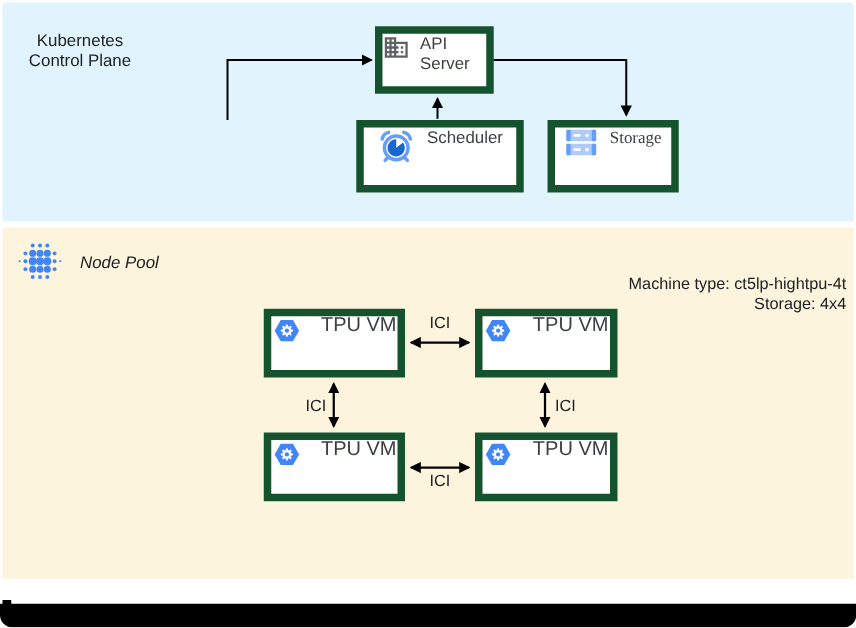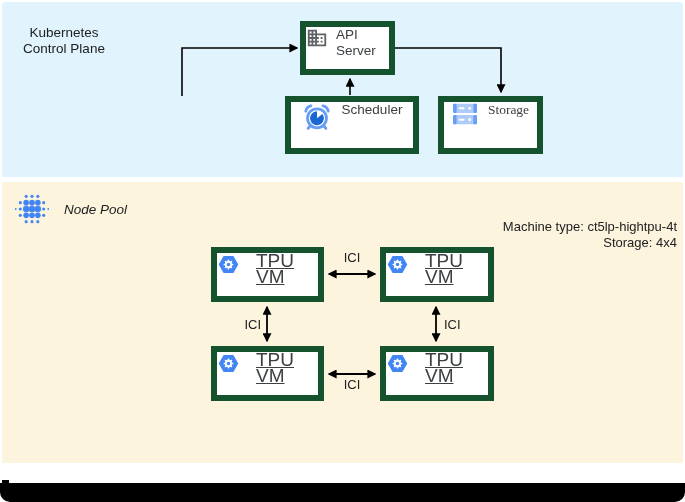--- a/index.html
+++ b/index.html
@@ -29,21 +29,21 @@
     box-sizing:border-box;font-size:13.5px;line-height:16px;color:#3c4043;
   }
   .node .icon{display:flex;flex:none;}
   .node .lbl{max-width:80px;}
 
   .n-api{left:300px;top:21px;width:95px;height:54px;gap:8px;}
   .n-rc{left:115px;top:96px;width:135px;height:59px;}
   .n-sch{left:285px;top:96px;width:134px;height:58px;}
   .n-sto{left:438px;top:96px;width:105px;height:58px;font-family:Liberation Serif, serif;}
 
-  .n-tpu{font-size:19px;gap:16px;text-decoration:underline;}
+  .n-tpu{font-size:16px;gap:16px;}
   .n-tpu1{left:211px;top:247px;width:113px;height:55px;}
   .n-tpu2{left:380px;top:247px;width:114px;height:55px;}
   .n-tpu3{left:211px;top:346px;width:113px;height:55px;}
   .n-tpu4{left:380px;top:346px;width:114px;height:55px;}
 
   .ici{
     position:absolute;font-size:13px;color:#202124;width:32px;
   }
   .ici-top{left:336px;top:250px;text-align:center;}
   .ici-left{left:229px;top:317px;text-align:right;width:32px;}

